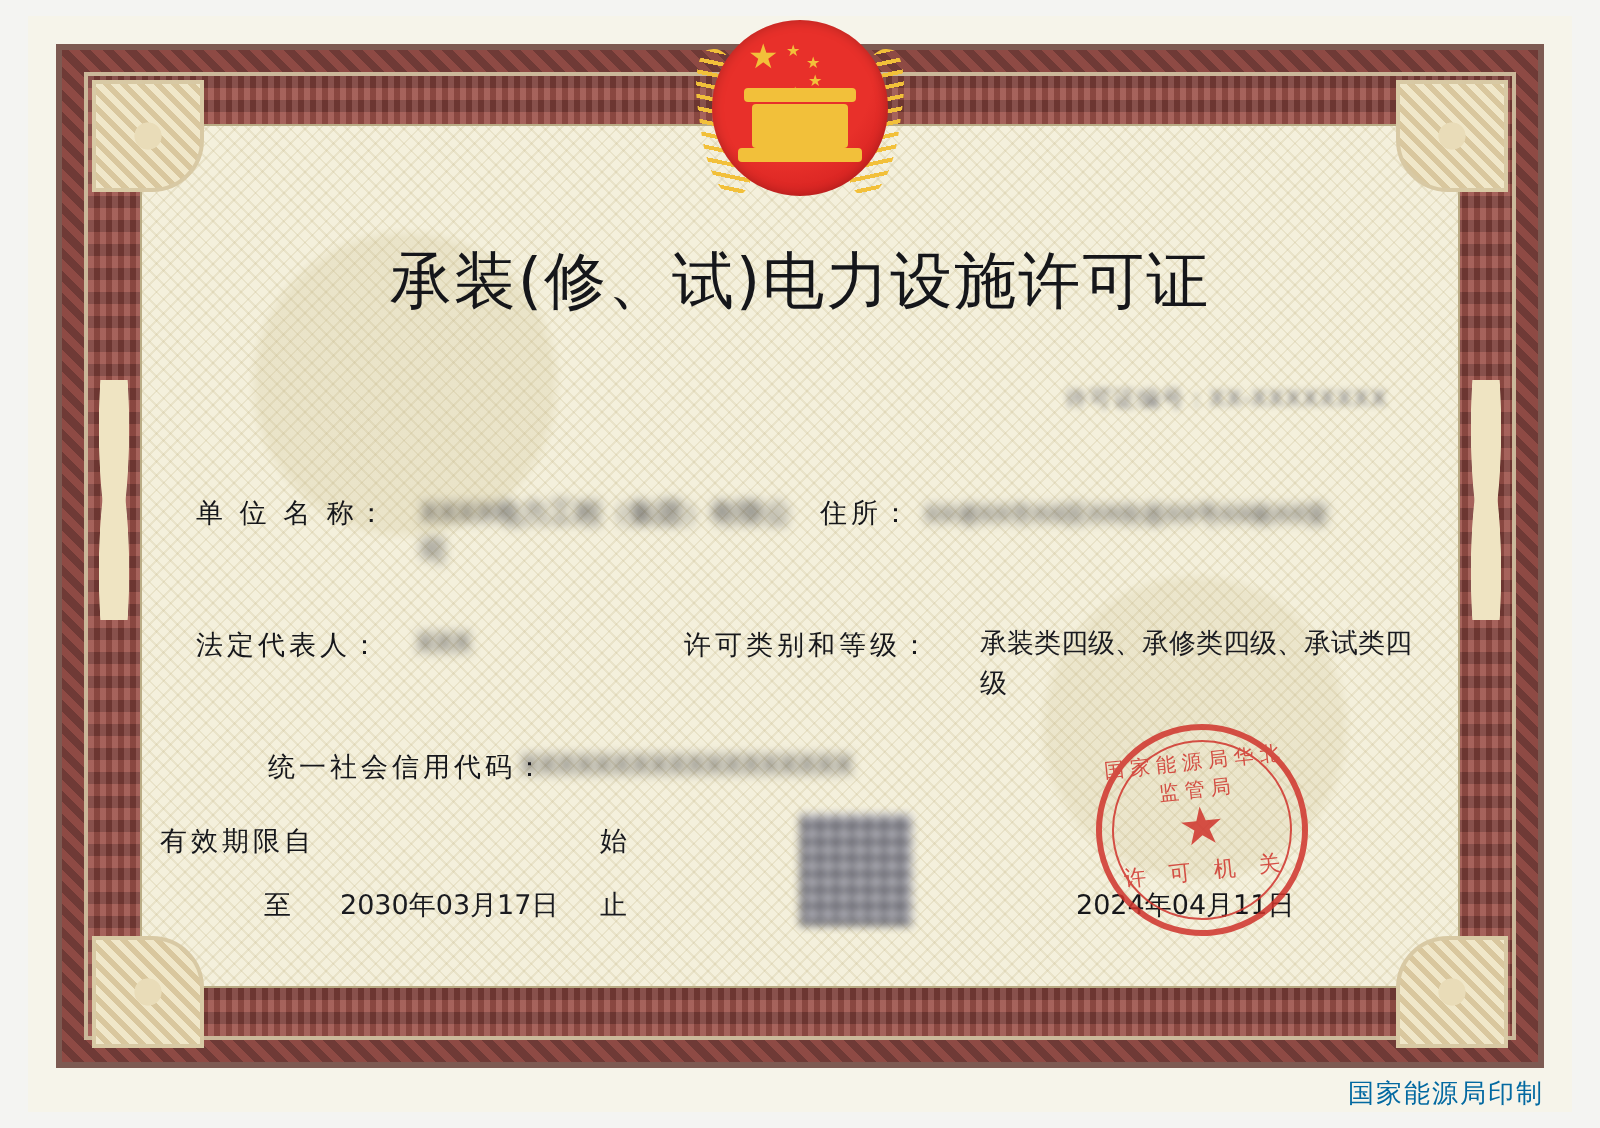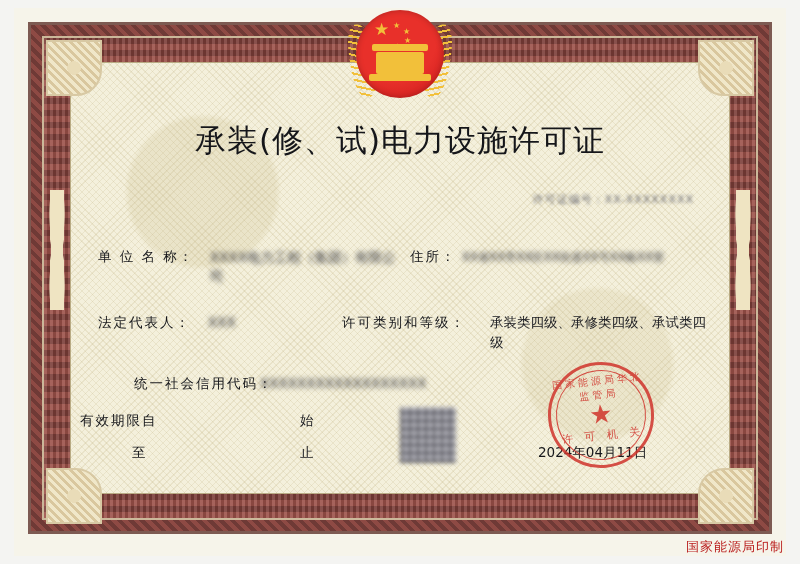--- a/index.html
+++ b/index.html
@@ -286,24 +286,24 @@
     left: 0; bottom: 22px;
     width: 100%;
     text-align: center;
     color: #d0342c;
     font-size: 11px;
     letter-spacing: 4px;
   }
 
   .footer-print {
     position: absolute;
-    right: 16px;
+    right: 28px;
     bottom: 8px;
     font-size: 13px;
-    color: #b91c1c;
+    color: #0369a1;
     letter-spacing: 1px;
   }
 </style>
 </head>
 <body>
 
 <div id="certificate">
 
   <div class="paper"></div>
 
@@ -353,20 +353,21 @@
     <div class="row label r-type-label">许可类别和等级：</div>
     <div class="row value r-type-value">承装类四级、承修类四级、承试类四级</div>
 
     <div class="row label r-credit-label">统一社会信用代码：</div>
     <div class="row value redact r-credit-value">XXXXXXXXXXXXXXXXXX</div>
 
     <div class="row label r-valid-label">有效期限自</div>
     <div class="row value r-valid-from-suffix">始</div>
 
     <div class="row label r-valid-to-label">至</div>
+    <div class="row value r-valid-to">2030年03月17日</div>
     <div class="row value r-valid-to-suffix">止</div>
 
     <div class="qr"></div>
 
     <div class="row issue-date">2024年04月11日</div>
 
     <div class="seal">
       <div class="seal-inner"></div>
       <div class="seal-top">国家能源局华北监管局</div>
       <div class="seal-star">★</div>

